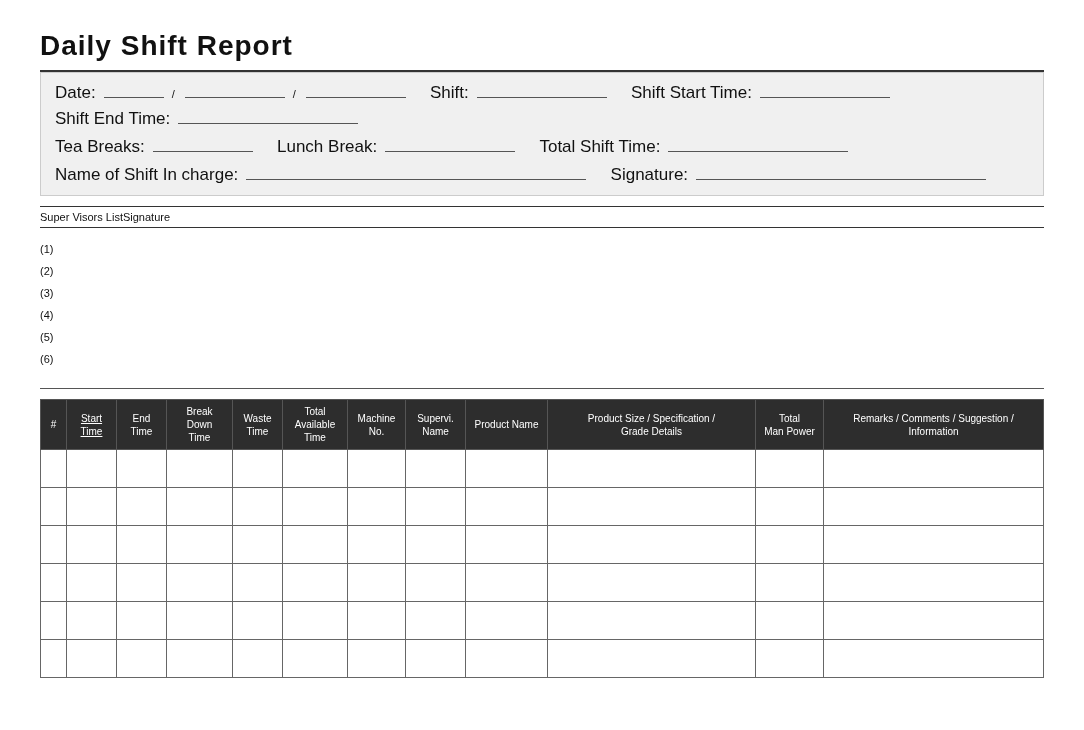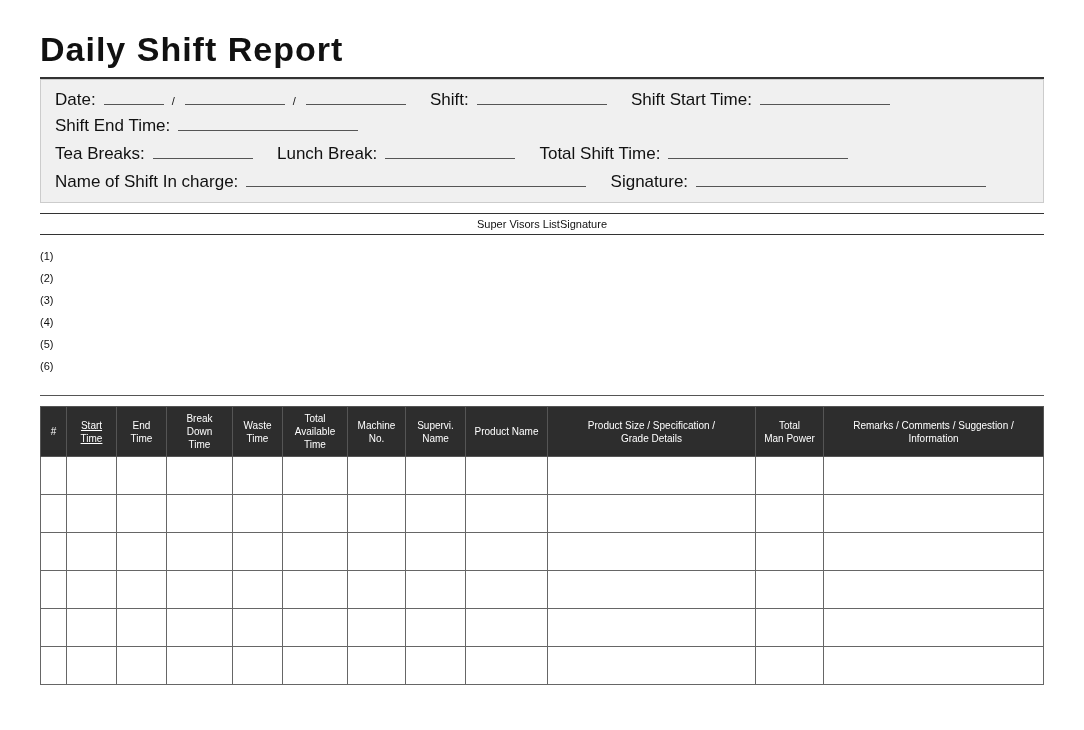--- a/index.html
+++ b/index.html
@@ -6,21 +6,21 @@
     body {
       background: #fff;
       font-family: Arial, sans-serif;
       font-size: 11px;
       color: #111;
       padding: 30px 40px;
       width: 1084px;
       min-height: 730px;
     }
     .report-title {
-      font-size: 34px;
+      font-size: 28px;
       font-weight: bold;
       font-family: Arial, sans-serif;
       margin-bottom: 8px;
       letter-spacing: 1px;
     }
     .title-divider {
       border: none;
       border-top: 2px solid #333;
       margin-bottom: 0;
     }
@@ -55,21 +55,21 @@
     .field-line-xl { min-width: 180px; }
     .field-line-sm { min-width: 60px; }
     .field-line-md { min-width: 100px; }
     .slash { margin: 0 2px; }
     .supervisors-section {
       margin-top: 10px;
       border-top: 1px solid #333;
       border-bottom: 1px solid #333;
       padding: 4px 0;
       display: flex;
-      justify-content: center;
+      justify-content: flex-start;
       align-items: center;
     }
     .supervisors-list {
       margin-top: 6px;
       padding: 4px 0;
       line-height: 2;
     }
     .supervisors-list .item {
       font-size: 11px;
     }

